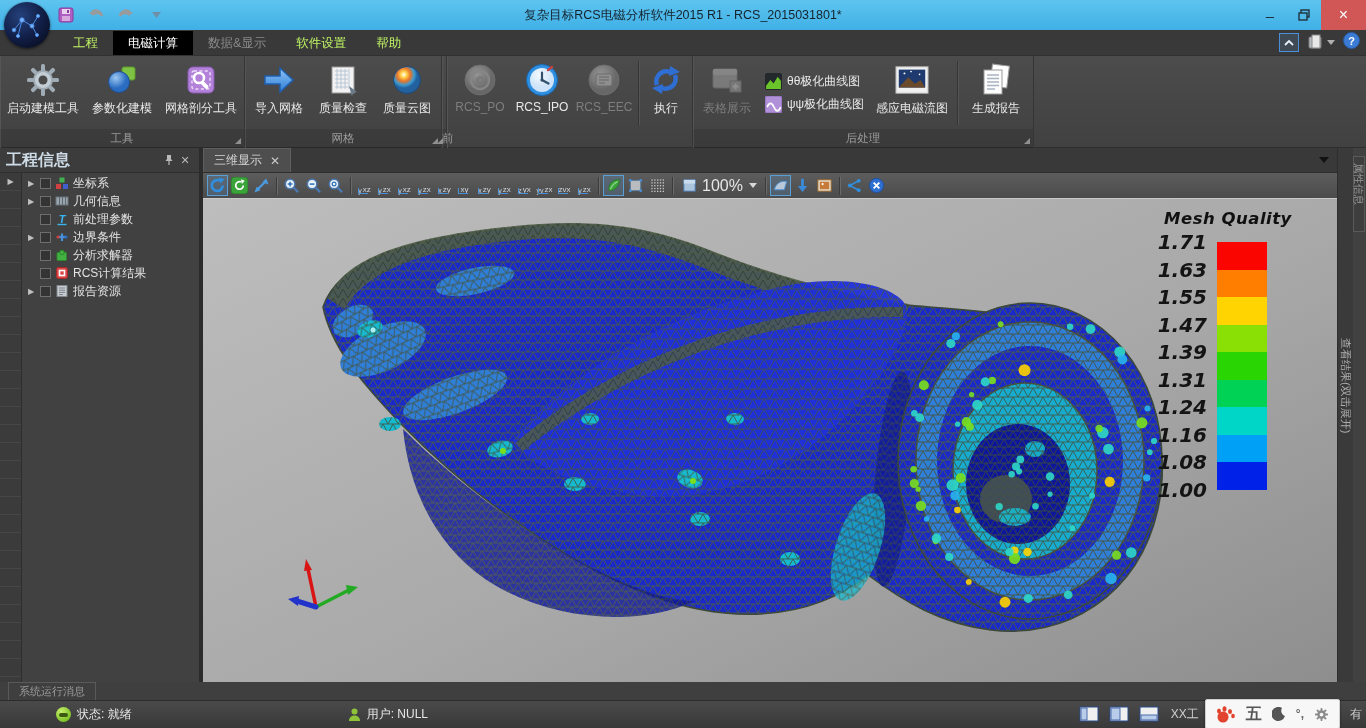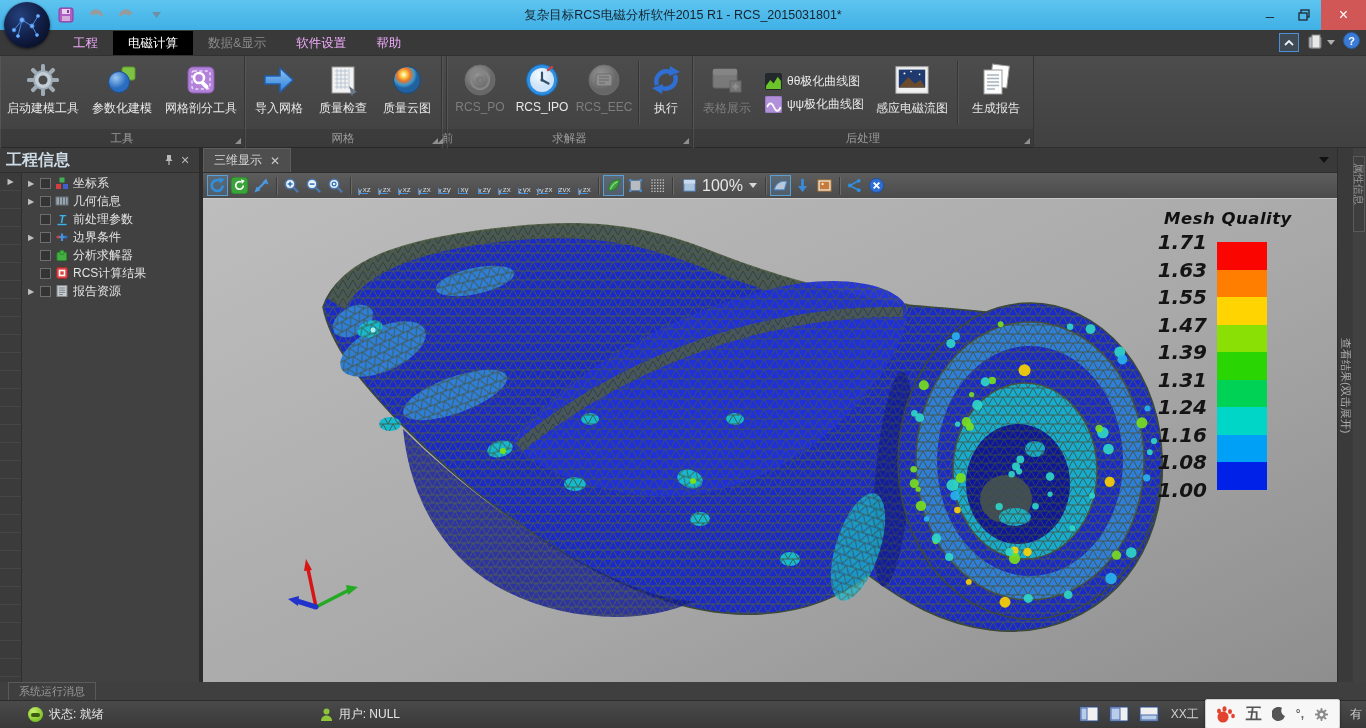--- a/index.html
+++ b/index.html
@@ -18,21 +18,21 @@
   .win-title { position:absolute; left:0; right:0; top:0; height:30px; line-height:30px;
     text-align:center; font-size:12.5px; color:#15222c; font-weight:normal; }
   .winctl { position:absolute; right:0; top:0; height:30px; display:flex; z-index:60; }
   .winctl .wbtn { width:34px; height:30px; display:flex; align-items:center; justify-content:center;
     color:#20323e; font-size:15px; }
   .winctl .close { width:45px; background:#d15757; color:#fff; font-size:16px; }
 
   
   .menubar { position:relative; height:26px; background:#393939; display:flex; align-items:flex-end;
     padding-left:58px; border-bottom:1px solid #313131; }
-  .mtab { height:24px; line-height:24px; padding:0 15px; font-size:12.5px; color:#f0abfc; cursor:default; }
+  .mtab { height:24px; line-height:24px; padding:0 15px; font-size:12.5px; color:#bef264; cursor:default; }
   .mtab.active { background:#000000; color:#fff; }
   .mtab.dim { color:#8a8a8a; }
   .menubar-right { position:absolute; right:6px; top:2px; display:flex; align-items:center; gap:8px; }
   .chev-btn { width:20px; height:19px; border:1px solid #4a90d9; background:#3f4a55;
     display:flex; align-items:center; justify-content:center; }
 
   
   .ribbon { height:92px; background:linear-gradient(#4c4c4c,#414141); display:flex;
     border-bottom:1px solid #2e2e2e; }
   .rgroup { position:relative; height:92px; border-right:1px solid #353535;
@@ -116,21 +116,21 @@
   .ptab { position:absolute; top:8px; left:0; width:12px; height:76px; border:1px solid #5a5a5a; background:#3e3e3e; }
   .ptab .vtext2 { position:absolute; top:6px; left:11px; width:62px; height:11px; transform:rotate(90deg);
     transform-origin:0 0; font-size:10.5px; color:#9a9a9a; white-space:nowrap; }
 
   
   .msgtab { position:absolute; left:8px; bottom:28px; height:18px; width:88px; background:#3f3f3f;
     border:1px solid #5a5a5a; border-bottom:none; font-size:11px; color:#9a9a9a;
     display:flex; align-items:center; justify-content:center; z-index:6; }
   .statusbar { position:absolute; left:0; right:0; bottom:0; height:28px;
     background:linear-gradient(#4a4a4a,#393939); border-top:1px solid #2c2c2c;
-    display:flex; align-items:center; padding-left:28px; font-size:12px; color:#e6e6e6; }
+    display:flex; align-items:center; padding-left:56px; font-size:12px; color:#e6e6e6; }
   .st-ico { width:15px; height:15px; border-radius:50%; margin-right:6px;
     background:radial-gradient(circle at 35% 30%, #c8ef6a, #7fc32a 70%, #5a9a18); position:relative; }
   .st-ico::after { content:""; position:absolute; left:3px; top:6px; width:9px; height:4px;
     border-radius:2px; background:#3d5a12; }
   .st-user { margin-left:216px; display:flex; align-items:center; gap:6px; }
   .sb-right { position:absolute; right:0; bottom:0; height:28px; display:flex; align-items:center; }
   .lay-btn { width:24px; height:20px; display:flex; align-items:center; justify-content:center; margin-right:6px; cursor:pointer; }
   .sb-txt { color:#cfcfcf; font-size:12px; margin:0 4px; }
   .ime { display:flex; align-items:center; gap:10px; background:#f7f7f7; border:1px solid #d0d0d0;
     border-radius:2px; height:30px; padding:0 10px; margin:0 6px 0 2px; box-shadow:0 1px 3px rgba(0,0,0,.4); position:relative; z-index:9; }
@@ -379,21 +379,20 @@
               <svg width="32" height="32" viewBox="0 0 32 32">
                 <path d="M7 21 a10 10 0 0 1 15.5-11.5" stroke="#2f6fd4" stroke-width="4.6" fill="none"></path>
                 <polygon points="20,2 30,8 19,12" fill="#2f6fd4"></polygon>
                 <path d="M25 11 a10 10 0 0 1 -15.5 11.5" stroke="#2f6fd4" stroke-width="4.6" fill="none"></path>
                 <polygon points="12,30 2,24 13,20" fill="#2f6fd4"></polygon>
               </svg>
             </span>
             <span class="rlbl">执行</span>
           </div>
         </div>
-        <div class="rglabel">求解器<span class="corner"></span></div>
       </div>
       <div class="rgroup">
         <div class="rrow">
           <div class="rbig disabled" style="width:64px">
             <span class="ric">
               <svg width="34" height="32" viewBox="0 0 34 32">
                 <rect x="3" y="5" width="24" height="19" rx="2" fill="#b6b6b6" stroke="#8e8e8e"></rect>
                 <rect x="3" y="5" width="24" height="6" rx="2" fill="#cecece"></rect>
                 <rect x="20" y="17" width="11" height="11" fill="#b0b0b0" stroke="#888"></rect>
                 <path d="M25.5 19.5 v6 M22.5 22.5 h6" stroke="#e8e8e8" stroke-width="2"></path>

